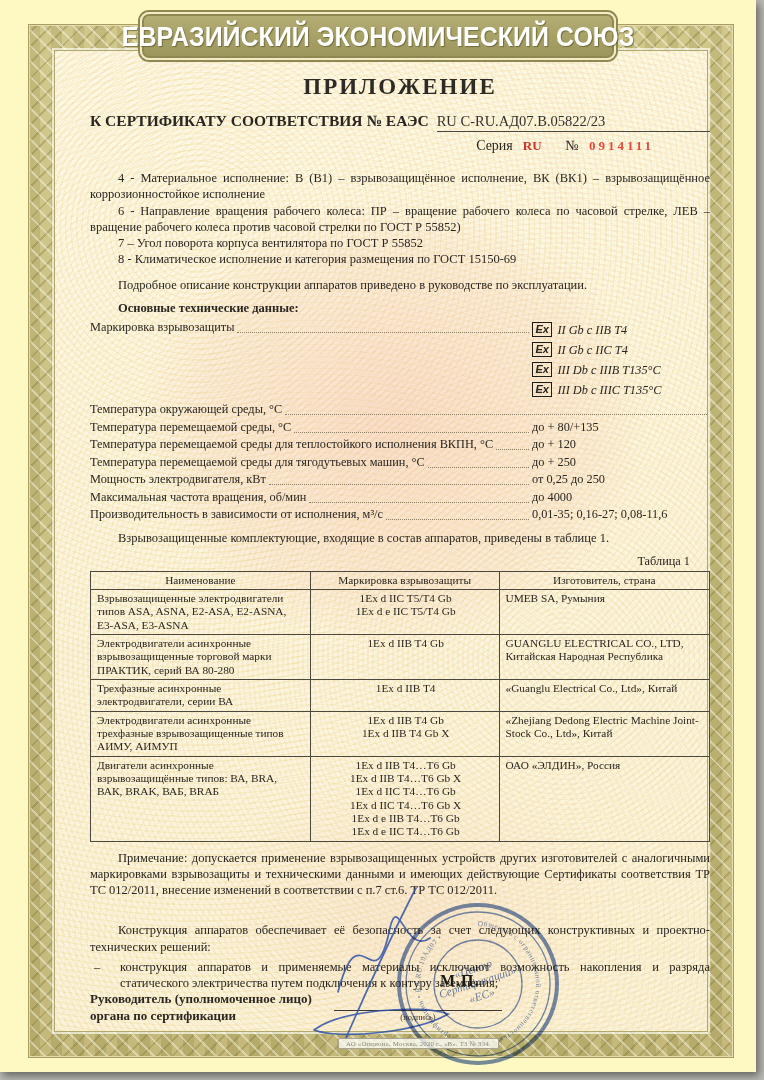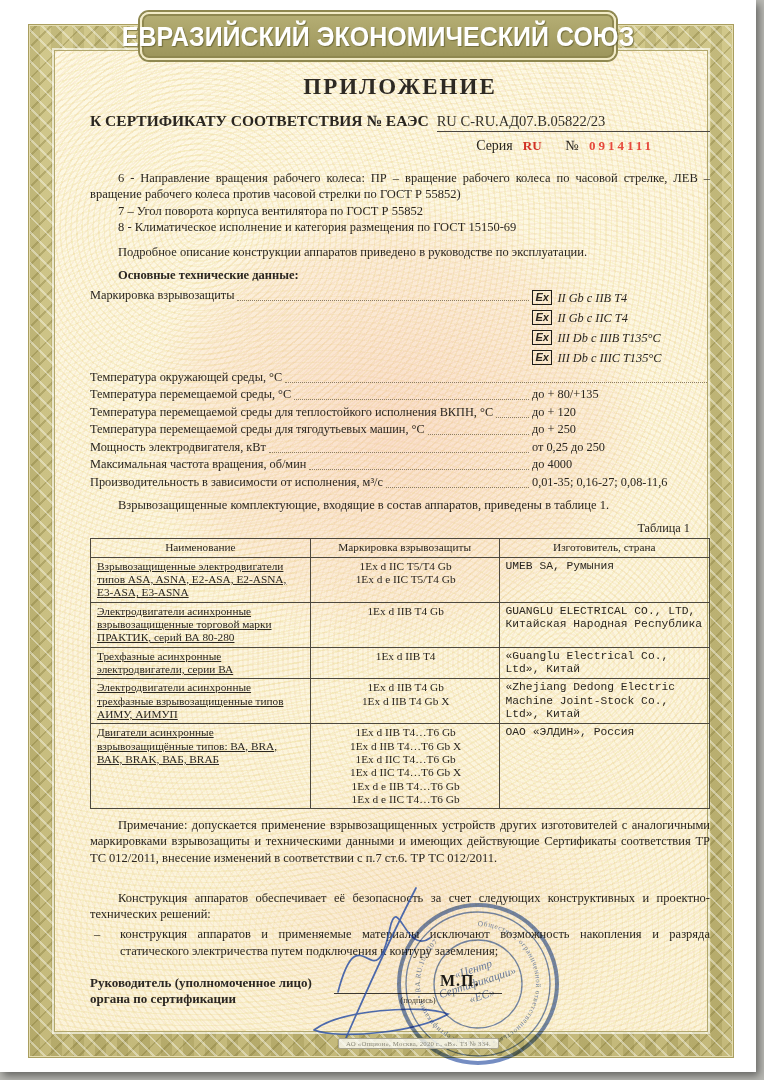--- a/index.html
+++ b/index.html
@@ -1,17 +1,17 @@
 <!DOCTYPE html>
 <html><head>
 <meta charset="utf-8">
 <style>
   html,body{margin:0;padding:0;}
   body{width:764px;height:1080px;background:#b9b9b4;font-family:"Liberation Serif",serif;overflow:hidden;}
-  .sheet{position:relative;width:756px;height:1072px;background:#ffffff;box-shadow:3px 4px 8px rgba(0,0,0,.45);}
+  .sheet{position:relative;width:756px;height:1072px;background:#fef9c3;box-shadow:3px 4px 8px rgba(0,0,0,.45);}
 
   
   .band{position:absolute;left:28px;top:24px;right:22px;bottom:14px;
     background:
       repeating-linear-gradient(45deg, rgba(255,255,248,.40) 0 2px, rgba(255,255,248,0) 2px 11px),
       repeating-linear-gradient(-45deg, rgba(118,108,44,.30) 0 2px, rgba(118,108,44,0) 2px 11px),
       repeating-linear-gradient(90deg, rgba(150,140,70,.22) 0 11px, rgba(214,204,140,.25) 11px 22px),
       linear-gradient(180deg,#cfc68b,#beb375);
     border:1px solid #a99e5f;box-shadow:inset 0 0 0 1px #e4dcb0;}
   .band-inner{position:absolute;left:54px;top:50px;right:48px;bottom:40px;
@@ -58,31 +58,31 @@
   .spec-values{width:178px;flex:none;font-size:12.3px;}
   .spec-val{line-height:15.5px;white-space:nowrap;}
   .spec-val.exline{line-height:20px;font-style:italic;}
   .ex-box{display:inline-block;border:1.4px solid #1e1c18;padding:0 2.5px;margin-right:5px;
     font-family:"Liberation Sans",sans-serif;font-weight:bold;font-size:11px;line-height:13px;transform:translateY(-1px);}
 
   .table-caption{text-align:right;font-size:12.3px;margin-top:8px;padding-right:20px;}
   table.ctable{width:100%;border-collapse:collapse;margin-top:2px;font-size:11.3px;line-height:1.18;}
   .ctable th,.ctable td{border:1px solid #4c483e;padding:2px 6px;vertical-align:top;font-weight:normal;}
   .ctable th{text-align:center;padding:2px 4px;}
-  .ctable td.c-name{width:35.5%;text-decoration:underline;}
+  .ctable td.c-name{width:35.5%;}
   .ctable td.c-mark{width:30.5%;text-align:center;padding-left:8px;}
-  .ctable td.c-mfr{width:34%;font-family:Liberation Mono, monospace;}
+  .ctable td.c-mfr{width:34%;}
 
   .design-items{margin-top:4px;}
   .design-item{display:flex;font-size:12.5px;line-height:1.3;margin-top:2px;}
   .design-dash{width:26px;flex:none;text-align:left;padding-left:4px;}
   .design-text{flex:1;text-align:justify;}
 
   
-  .footer{position:relative;margin-top:16px;}
+  .footer{position:relative;margin-top:0;}
   .sig-row{display:grid;grid-template-columns:230px 168px 1fr;column-gap:14px;margin-bottom:14px;align-items:end;}
   .sig-role{font-weight:bold;font-size:13px;line-height:1.25;color:#2b2722;}
   .sig-mid{padding-bottom:2px;}
   .sig-line{border-bottom:1px solid #3c3831;height:16px;}
   .sig-caption{text-align:center;font-size:8.5px;color:#3c3831;margin-top:1px;}
   .sig-name{border-bottom:1px solid #3c3831;font-size:12.5px;padding:0 2px 1px 6px;white-space:nowrap;}
 
   .mp{position:absolute;left:440px;top:972px;font-weight:bold;font-size:16px;letter-spacing:1px;color:#1c1a16;z-index:6;}
 
   .stamp{position:absolute;left:396px;top:902px;width:164px;height:164px;z-index:5;opacity:.88;mix-blend-mode:multiply;}
@@ -112,20 +112,21 @@
     </div>
 
     <div class="series-row">
       <span>Серия</span>
       <span class="series-red">RU</span>
       <span class="num-sign">№</span>
       <span class="blank-num">0914111</span>
     </div>
 
     <div class="clauses">
+        <p class="clause">4 - Материальное исполнение: В (В1) – взрывозащищённое исполнение, ВК (ВК1) – взрывозащищённое коррозионностойкое исполнение</p>
         <p class="clause">6 - Направление вращения рабочего колеса: ПР – вращение рабочего колеса по часовой стрелке, ЛЕВ – вращение рабочего колеса против часовой стрелки по ГОСТ Р 55852)</p>
         <p class="clause">7 – Угол поворота корпуса вентилятора по ГОСТ Р 55852</p>
         <p class="clause">8 - Климатическое исполнение и категория размещения по ГОСТ 15150-69</p>
       </div>
 
     <p class="para">Подробное описание конструкции аппаратов приведено в руководстве по эксплуатации.</p>
     <p class="para bold" style="margin-top:7px">Основные технические данные:</p>
 
     <div class="specs">
         <div class="spec-row">

